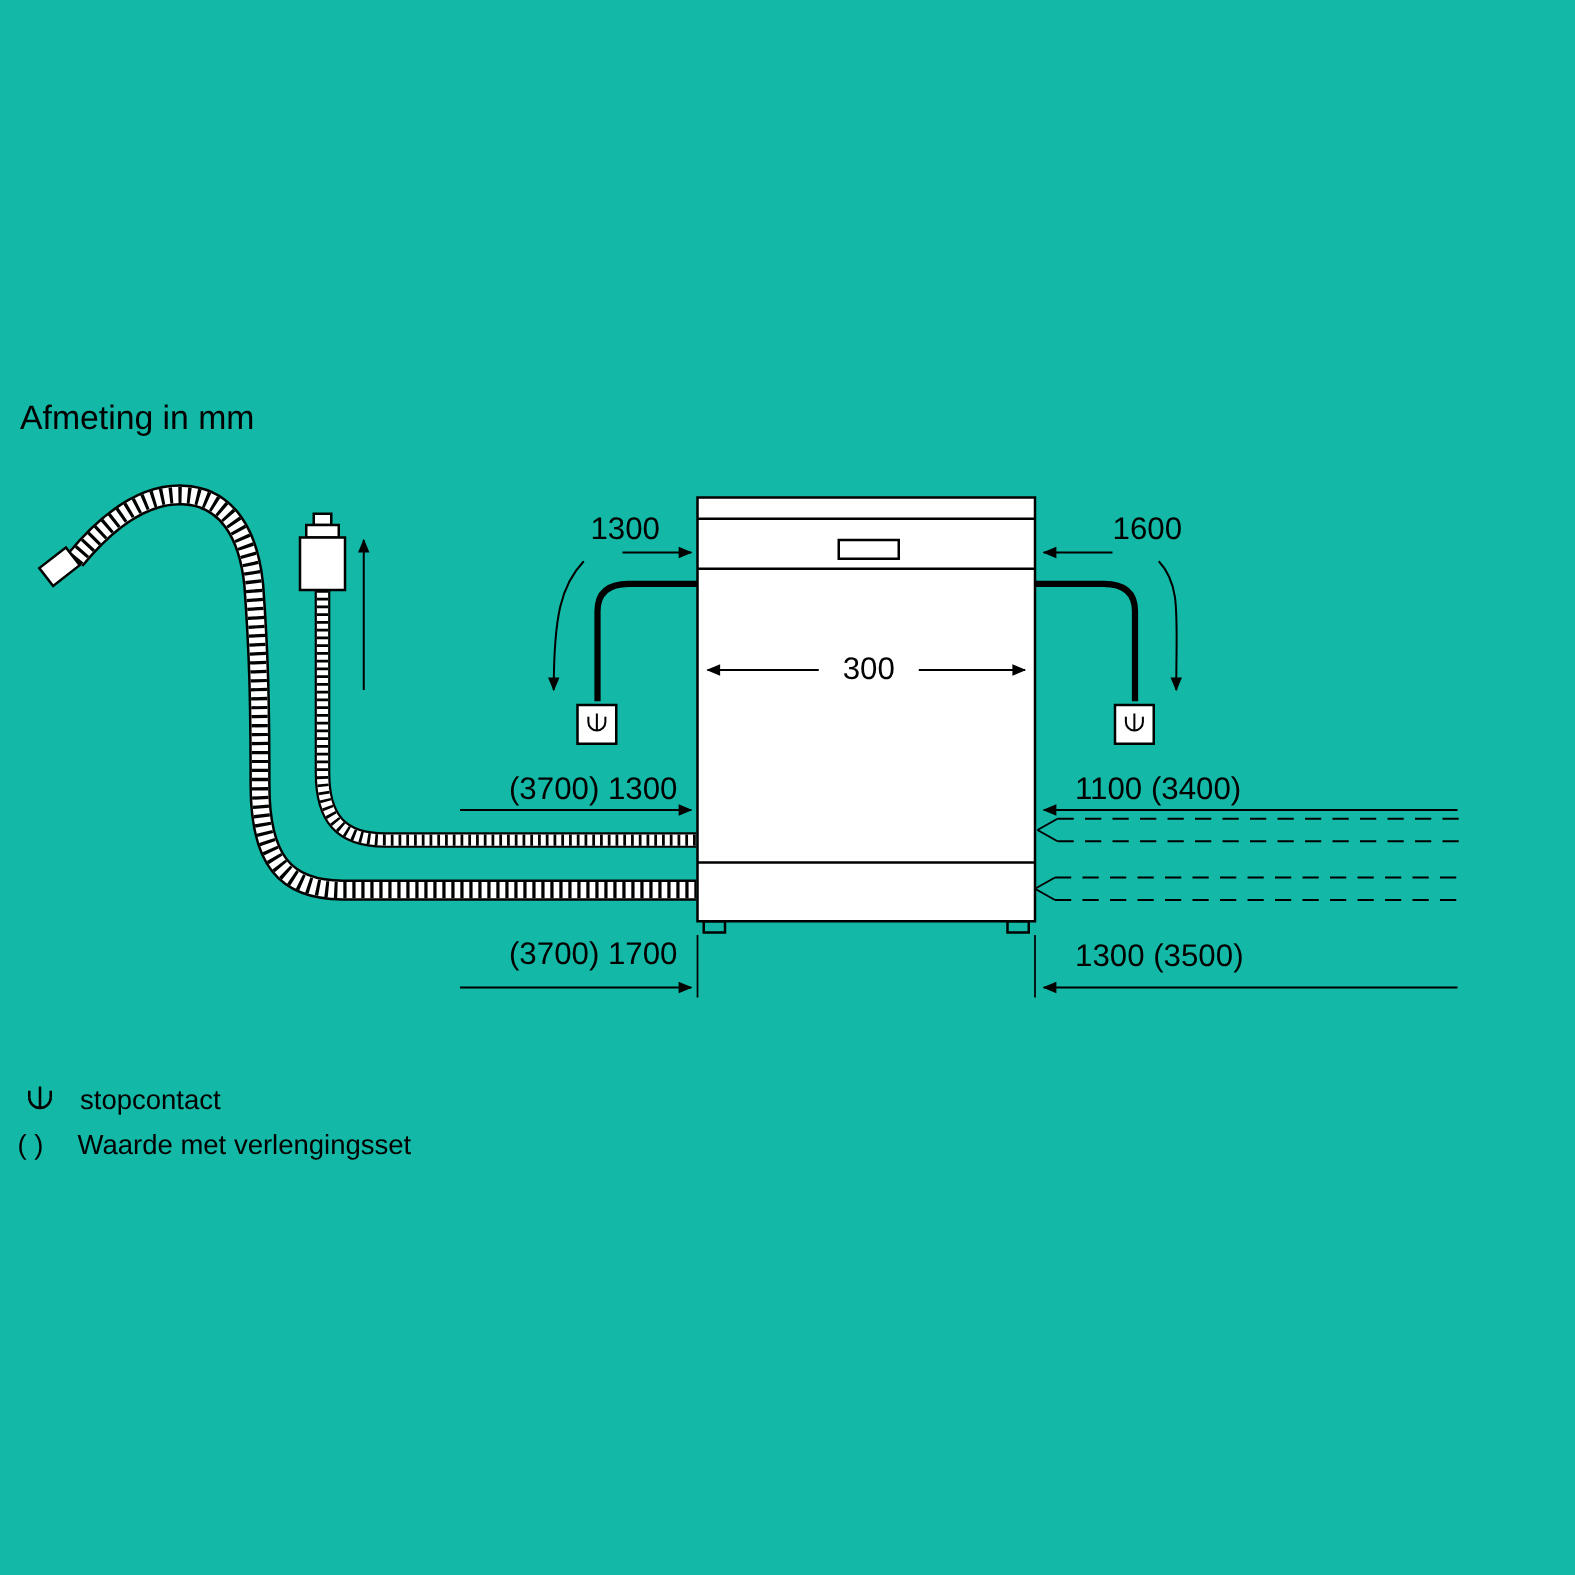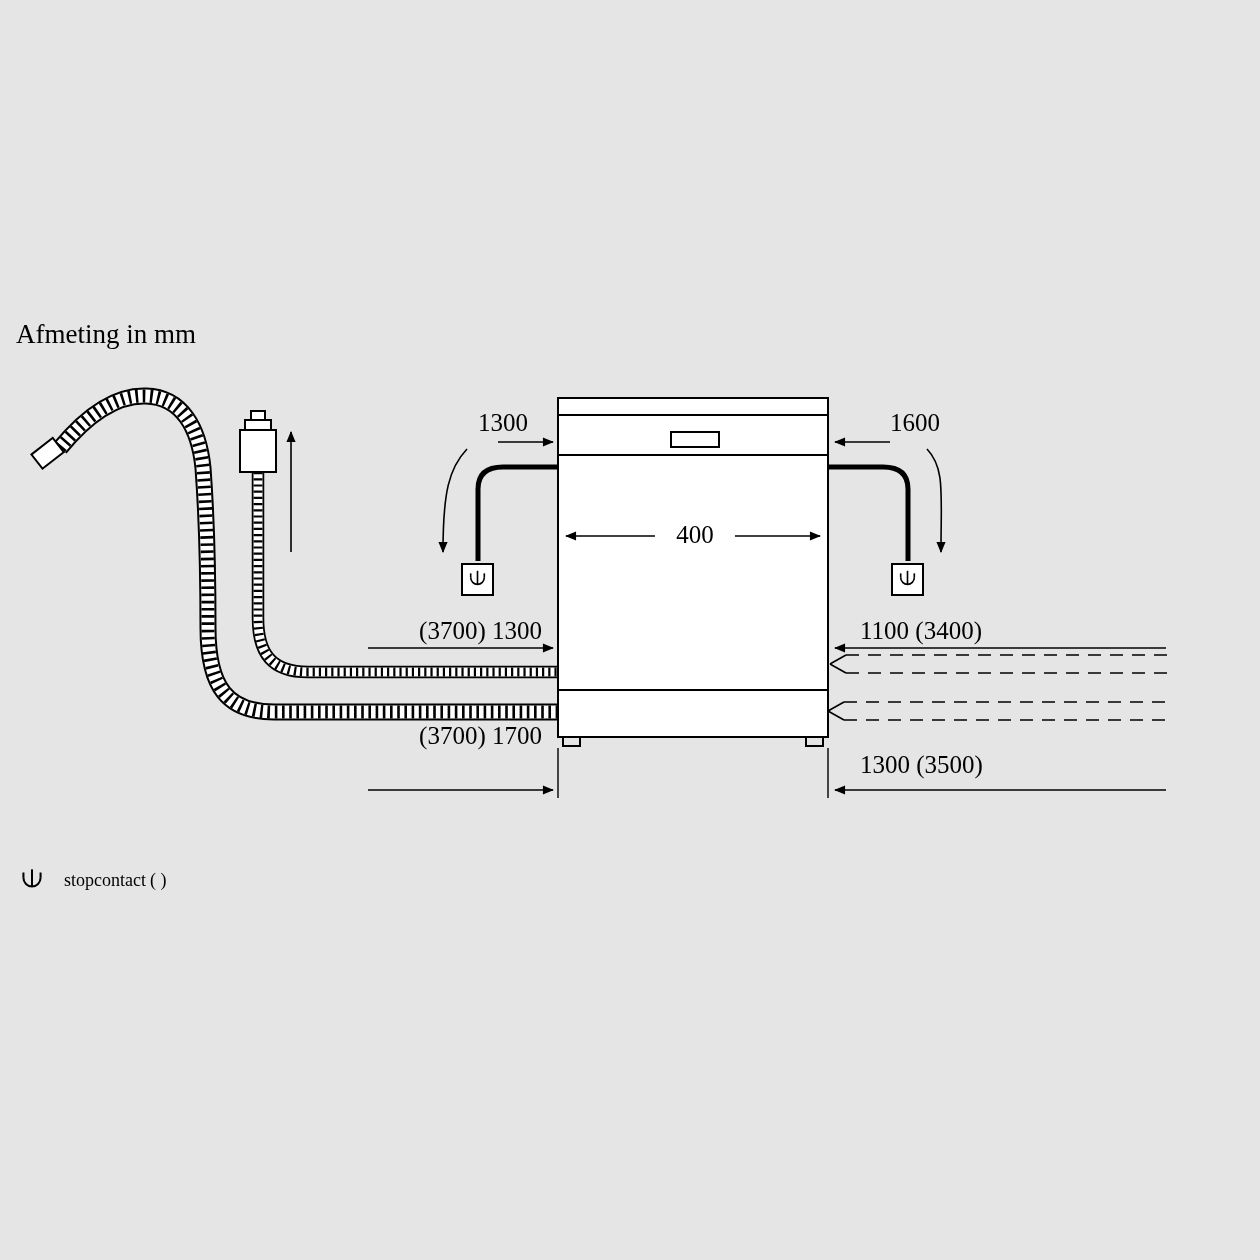--- a/index.html
+++ b/index.html
@@ -1,37 +1,37 @@
 <!DOCTYPE html>
 <html><head>
 <meta charset="utf-8">
 <style>
   html,body{margin:0;padding:0;background:#ffffff;}
   .canvas{
     position:relative;
     width:1260px;height:1260px;
-    background:#e5e5e5;
-    font-family:Liberation Serif, serif;
+    background:#14b8a6;
+    font-family:Liberation Sans, sans-serif;
     overflow:hidden;
   }
   .canvas svg.art{position:absolute;left:0;top:0;}
   .t{
     position:absolute;
     color:#000;
     font-size:25px;
     line-height:28px;
     white-space:nowrap;
   }
   .title{font-size:27px;}
   .dim-right{text-align:right;}
   .dim-center{text-align:center;background:#ffffff;padding:0 6px;}
   .legend{
     position:absolute;left:14px;top:864px;
-    display:flex;gap:4px;
-    font-size:18px;color:#000;
+    display:flex;flex-direction:column;gap:4px;
+    font-size:22px;color:#000;
   }
   .legend-row{display:flex;align-items:center;gap:14px;height:32px;}
   .legend-icon{display:block;}
   .paren{display:inline-block;min-width:34px;}
 </style>
 </head>
 <body>
 
 <div class="canvas">
 
@@ -138,35 +138,36 @@
       <line x1="828" y1="748" x2="828" y2="798" stroke-width="1.4"></line>
     </g>
   </svg>
 
   <div class="t title" style="left:16px;top:320px;">Afmeting in mm</div>
 
   <div class="t dim-right" style="left:430px;top:409px;width:98px;">1300</div>
 
   <div class="t" style="left:862px;top:409px;margin-left:28px;">1600</div>
 
-  <div class="t dim-center" style="left:655px;top:521px;width:68px;">400</div>
+  <div class="t dim-center" style="left:655px;top:521px;width:68px;">300</div>
 
   <div class="t dim-right" style="left:352px;top:617px;width:190px;">(3700) 1300</div>
 
   <div class="t" style="left:860px;top:617px;">1100 (3400)</div>
 
-  <div class="t dim-right" style="left:347px;top:722px;width:195px;">(3700) 1700</div>
+  <div class="t dim-right" style="left:347px;top:749px;width:195px;">(3700) 1700</div>
 
   <div class="t" style="left:860px;top:751px;">1300 (3500)</div>
 
   <div class="legend">
     <div class="legend-row">
       <svg class="legend-icon" width="36" height="30" viewBox="-15 -16 30 28">
         <use href="#socketGlyph"></use>
       </svg>
       <span>stopcontact</span>
     </div>
     <div class="legend-row">
       <span class="paren">( )</span>
+      <span>Waarde met verlengingsset</span>
     </div>
   </div>
 
 </div>
 
 </body></html>

